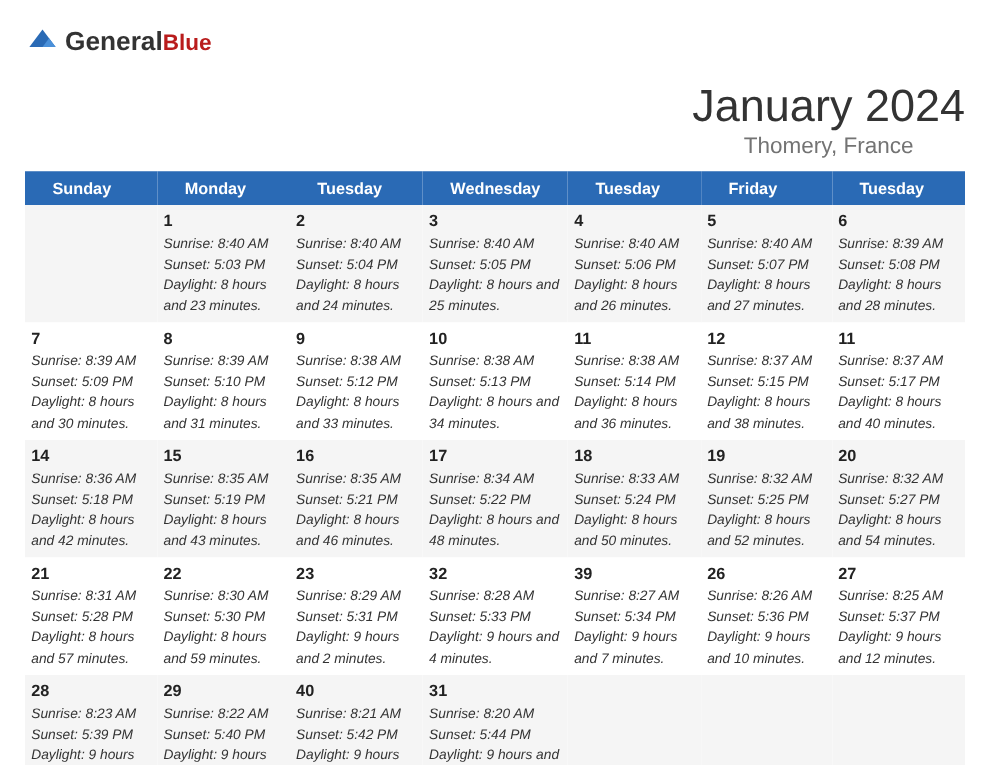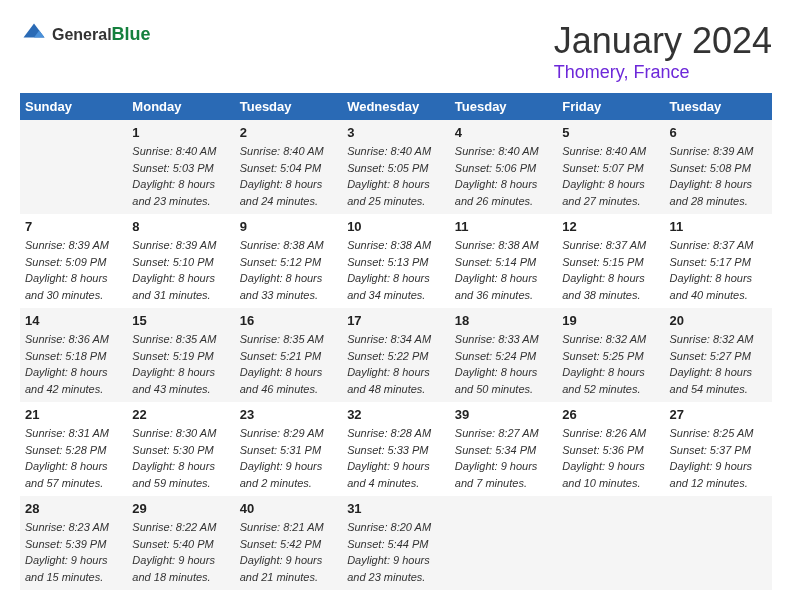--- a/index.html
+++ b/index.html
@@ -19,40 +19,41 @@
     .logo {
       display: flex;
       align-items: center;
       gap: 4px;
     }
     .logo-icon {
       width: 28px;
       height: 28px;
     }
     .title-block {
-      text-align: left;
+      text-align: center;
+      margin-top: 44px;
     }
     .month-title {
       font-size: 36px;
       color: #333;
       font-weight: normal;
     }
     .location-title {
       font-size: 18px;
-      color: #6d28d9;
+      color: #737373;
     }
     table {
       width: 100%;
       border-collapse: collapse;
       font-size: 11px;
     }
     thead tr th {
       background-color: #2a6ab5;
       color: #fff;
-      padding: 6px 5px;
+      padding: 6px 22px;
       text-align: left;
       font-size: 13px;
       font-weight: bold;
     }
     tbody tr {
       vertical-align: top;
     }
     tbody tr:nth-child(odd) {
       background-color: #f5f5f5;
     }
@@ -80,21 +81,21 @@
 </head>
 <body>
 
 <div class="header">
   <div class="logo">
     <svg class="logo-icon" viewBox="0 0 32 32" xmlns="http://www.w3.org/2000/svg">
       <polygon points="16,4 28,20 4,20" fill="#2a6ab5"></polygon>
       <polygon points="22,12 28,20 16,20" fill="#4a90d9"></polygon>
     </svg>
     <div>
-      <span style="font-size:16px;font-weight:bold;color:#333;">General</span><span style="font-size:18px;font-weight:bold;color:#15803d;">Blue</span>
+      <span style="font-size:21px;font-weight:bold;color:#333;">General</span><span style="font-size:18px;font-weight:bold;color:#b91c1c;">Blue</span>
     </div>
   </div>
   <div class="title-block">
     <div class="month-title">January 2024</div>
     <div class="location-title">Thomery, France</div>
   </div>
 </div>
 
 <table>
   <thead>

